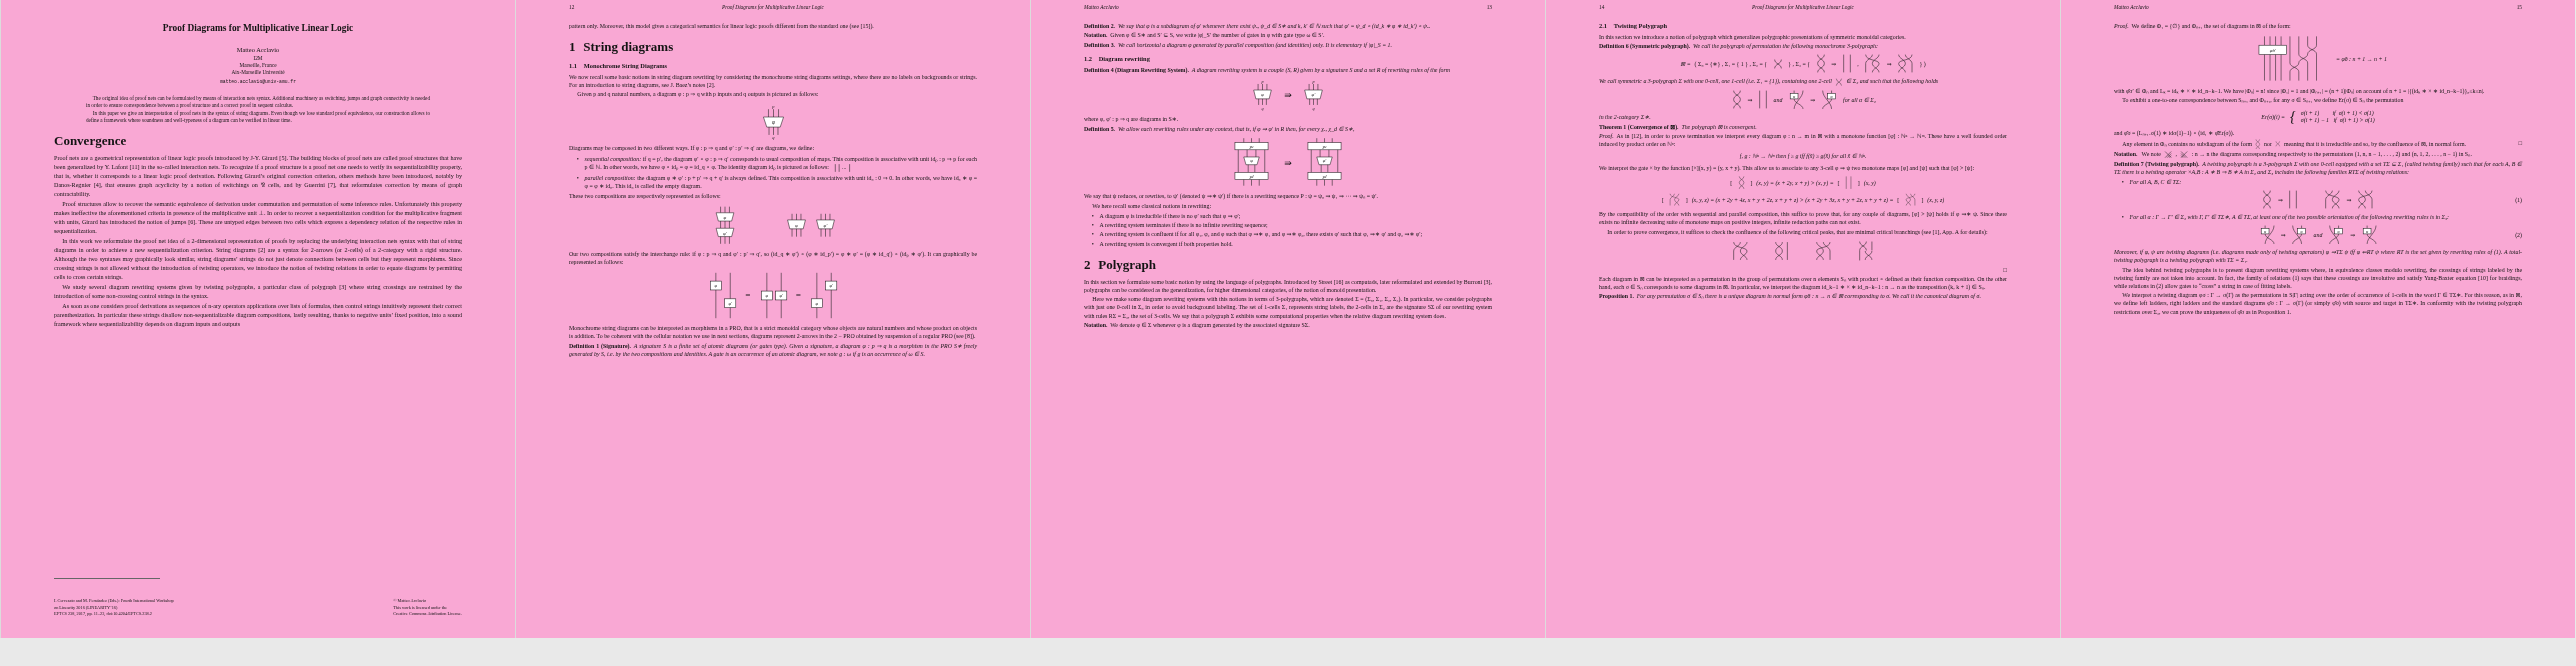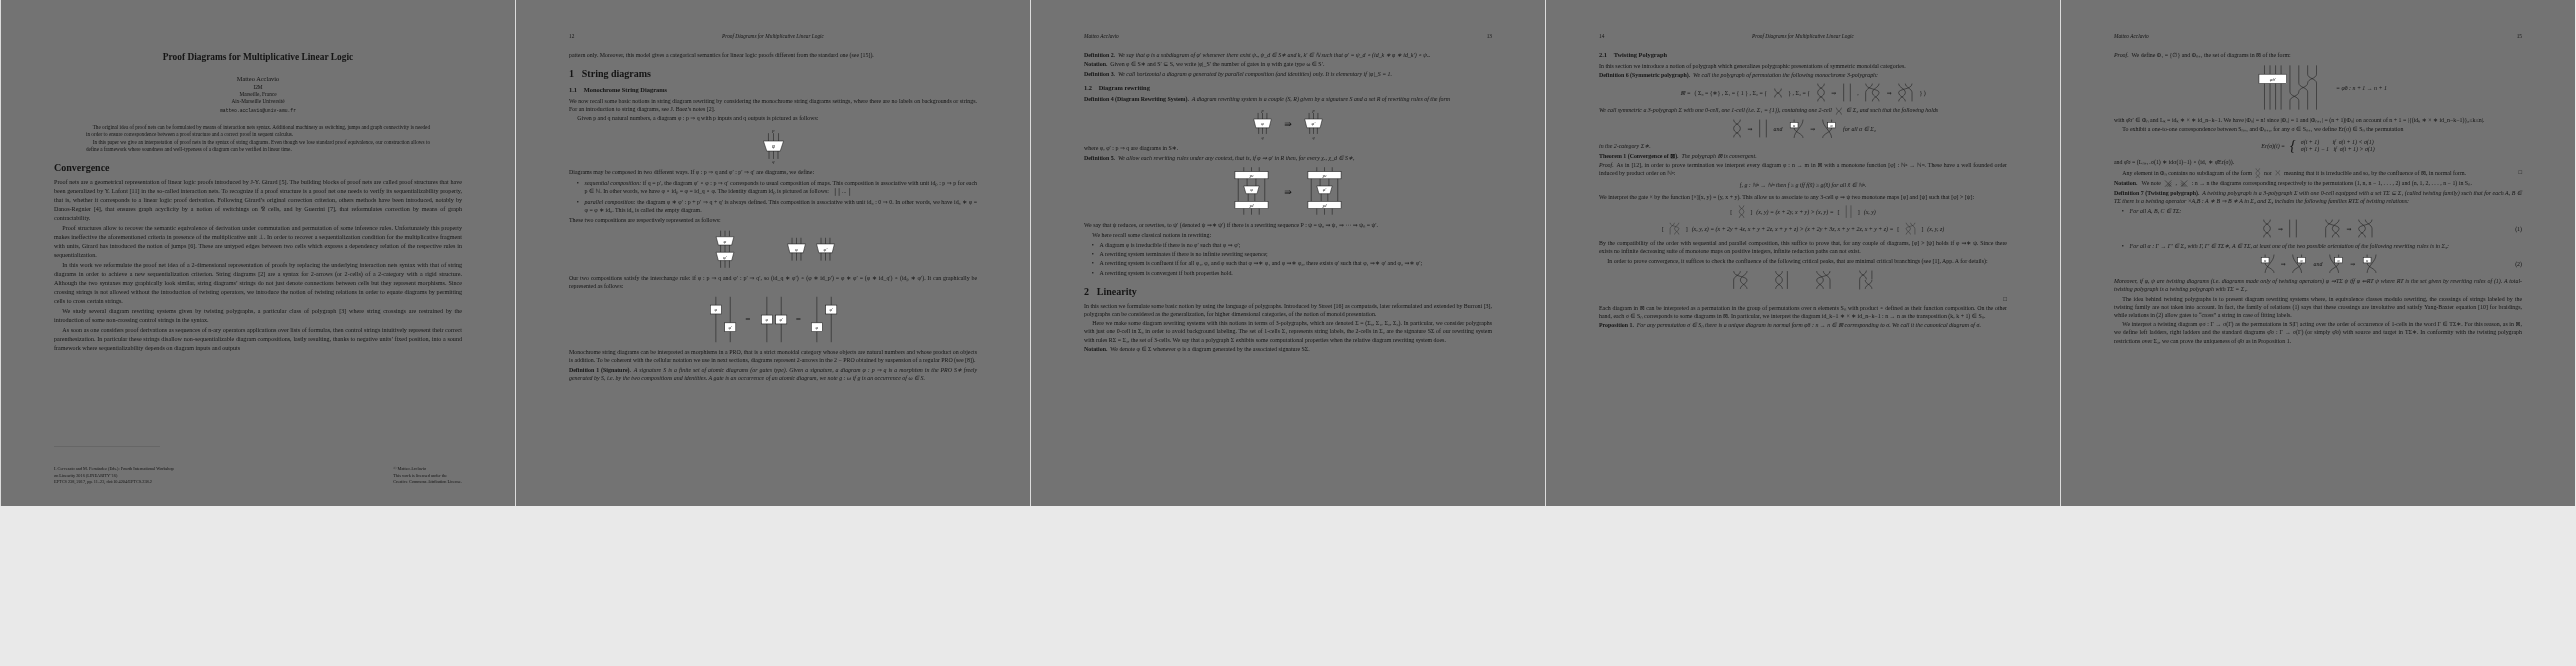--- a/index.html
+++ b/index.html
@@ -1,32 +1,32 @@
 <!DOCTYPE html>
 <html style="font-size:9px"><head>
 <meta charset="utf-8">
 <style>
   *{margin:0;padding:0;box-sizing:border-box}
   html,body{width:2576px;height:667px}
   body{display:flex;background:#e9e9e9;color:#141414;font-family:"Liberation Serif",serif}
-  .page{position:relative;width:515px;height:506px;background:#737373;overflow:hidden;
-        padding:33px 53px 20px;border-left:0.6px solid #dcdcdc}
+  .page{position:relative;width:515px;height:638px;background:#f9a8d4;overflow:hidden;
+        padding:4px 53px 20px;border-left:0.6px solid #dcdcdc}
   .page:first-child{border-left:none}
   .runhead{display:flex;align-items:baseline;font-size:5.3px;margin-bottom:12.2px}
   .rh-l{min-width:61px;text-align:left}
   .rh-c{flex:1;text-align:center;font-style:italic}
   .rh-r{min-width:61px;text-align:right}
   .rh-auth{font-style:italic}
   .title{font-size:9.4px;font-weight:bold;text-align:center;margin:19px 11px 11px;line-height:1.25}
   .author{font-size:6.4px;text-align:center;margin-bottom:2.2px}
   .affil{font-size:5.3px;text-align:center;line-height:1.35}
   .email{font-size:4.7px;text-align:center;font-family:"Liberation Mono",monospace;margin-top:2.2px}
   .abstract{margin:11px 32px 4.4px;font-size:5.2px;line-height:1.4;text-align:justify}
   .abstract p{text-indent:6.7px;margin-bottom:0.6px}
-  h2.sec{font-size:10px;margin:9px 0 5px}
+  h2.sec{font-size:13px;margin:9px 0 5px}
   h2.sec .secnum{margin-right:7.8px}
   h3.sub{font-size:6.4px;margin:6.7px 0 3.9px}
   h3.sub .secnum{margin-right:6.7px}
   p.par{font-size:5.9px;line-height:1.38;text-align:justify;text-indent:8.3px;margin-bottom:1.1px}
   .pg1 p.par{font-size:6.1px;line-height:1.47}
   p.noind{text-indent:0}
   .thmlabel{font-weight:bold;margin-right:2.8px}
   .ital{font-style:italic}
   .defbody{font-style:italic}
   .bullets{margin:2.2px 0 2.2px 7.8px}
@@ -417,21 +417,21 @@
         <span class="bmark">•</span>
         <span class="btext">A rewriting system is confluent if for all φ₁, φ₂ and φ such that φ ⇛∗ φ₁ and φ ⇛∗ φ₂, there exists φ′ such that φ₁ ⇛∗ φ′ and φ₂ ⇛∗ φ′;</span>
       </div>
     <div class="bullet">
         <span class="bmark">•</span>
         <span class="btext">A rewriting system is convergent if both properties hold.</span>
       </div>
   </div>
 
   <h2 class="sec">
-    <span class="secnum">2</span><span>Linearity</span>
+    <span class="secnum">2</span><span>Polygraph</span>
   </h2>
 
   <p class="par noind">In this section we formulate some basic notion by using the language of polygraphs. Introduced by Street [16] as computads, later reformulated and extended by Burroni [3], polygraphs can be considered as the generalization, for higher dimensional categories, of the notion of monoid presentation.</p>
   <p class="par">Here we make some diagram rewriting systems with this notions in terms of 3-polygraphs, which are denoted Σ = (Σ₀, Σ₁, Σ₂, Σ₃). In particular, we consider polygraphs with just one 0-cell in Σ₀ in order to avoid background labeling. The set of 1-cells Σ₁ represents string labels, the 2-cells in Σ₂ are the signature SΣ of our rewriting system with rules RΣ = Σ₃, the set of 3-cells. We say that a polygraph Σ exhibits some computational properties when the relative diagram rewriting system does.</p>
   <p class="par noind">
     <span class="thmlabel">Notation.</span><span>We denote φ ∈ Σ whenever φ is a diagram generated by the associated signature SΣ.</span>
   </p>
 </section>
 
 <section class="page">

